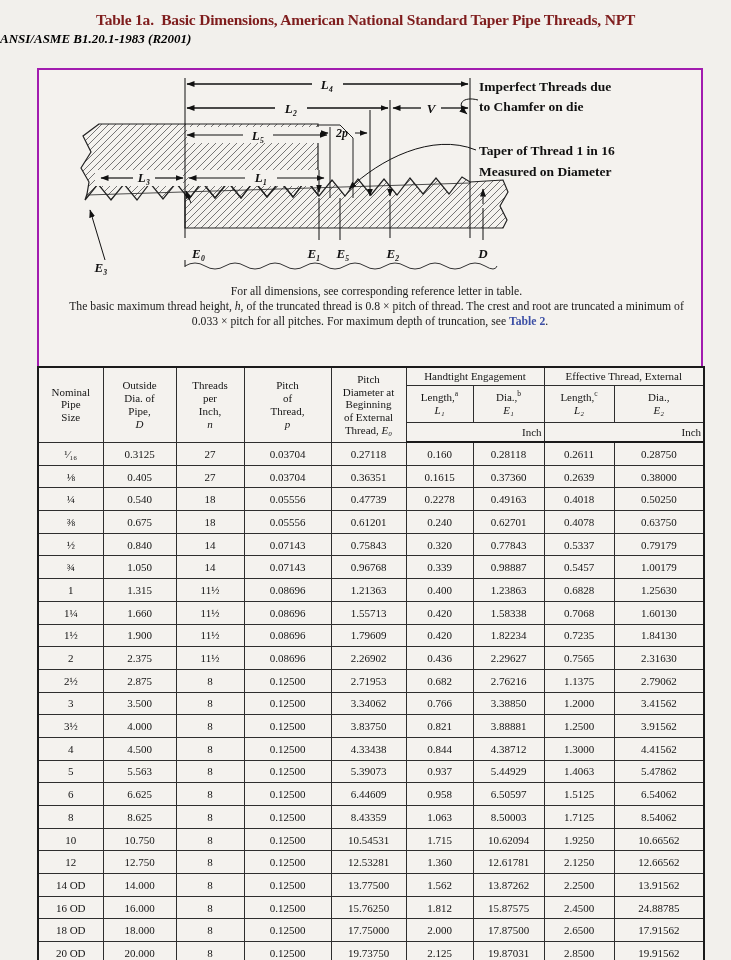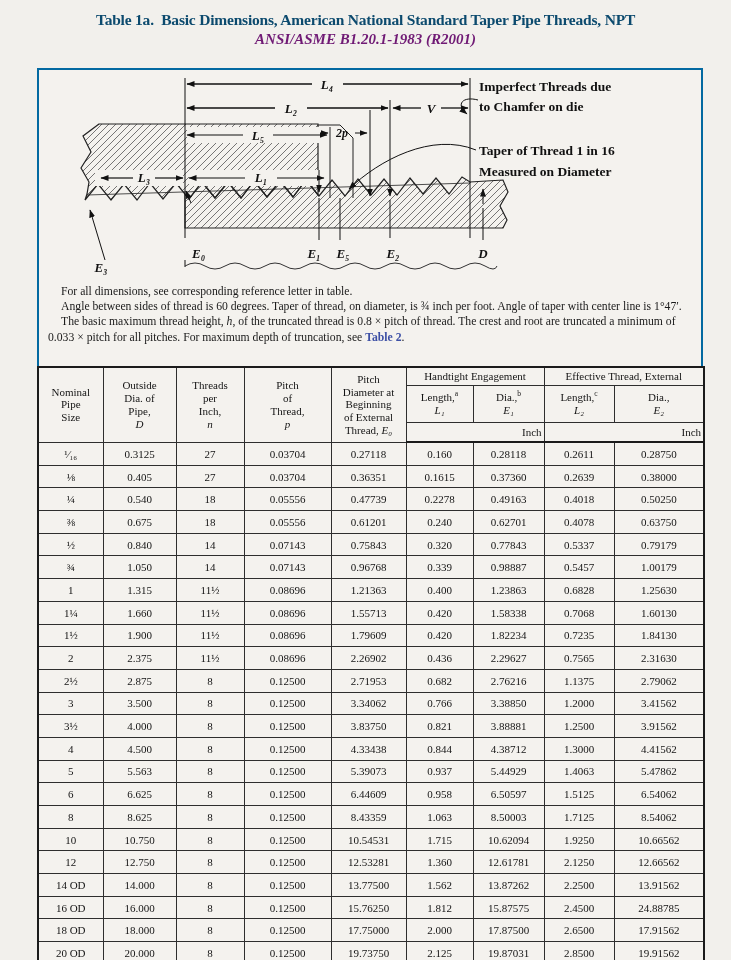--- a/index.html
+++ b/index.html
@@ -3,34 +3,34 @@
 <meta charset="utf-8">
 <style>
   html,body{margin:0;padding:0;}
   body{
     width:731px;height:960px;background:#f2f0ec;overflow:hidden;
     font-family:"Liberation Serif","DejaVu Serif",serif;color:#161616;
   }
   .page{position:relative;width:731px;height:960px;}
   .title{
     margin-top:11px;text-align:center;font-weight:700;font-size:15.5px;
-    letter-spacing:-0.2px;white-space:pre-wrap;color:#0c4a6e;
+    letter-spacing:-0.2px;white-space:pre-wrap;color:#7f1d1d;
   }
   .subtitle{
-    text-align:center;font-style:italic;font-weight:600;font-size:15px;margin-top:2px;color:#701a75;
+    font-style:italic;font-weight:600;font-size:13px;margin-top:2px;color:#000000;
   }
   .figure-box{
     position:absolute;left:37px;top:57px;width:662px;height:296px;
-    border:2px solid #0369a1;background:#f4f2ee;
+    border:2px solid #a21caf;background:#f4f2ee;
   }
   .figure-box svg{display:block;}
   .notes{
     padding:2px 9px 0 9px;font-size:11.7px;line-height:1.3;color:#1a1a1a;
   }
-  .notes p{margin:0;text-indent:13px;}
+  .notes p{margin:0;text-indent:13px;text-align:center;}
   .t2link{color:#3c4fa5;text-decoration:none;cursor:pointer;font-weight:bold;}
   
   table.dims{
     position:absolute;left:37px;top:355px;width:666px;
     border-collapse:collapse;table-layout:fixed;
     border:2px solid #1b1b1b;background:#f4f2ee;
     font-size:11px;color:#141414;
   }
   table.dims th,table.dims td{
     border:1px solid #2e2e2e;text-align:center;vertical-align:middle;
@@ -140,21 +140,20 @@
       <path d="M439,80 C395,62 342,90 312,119" fill="none" stroke="#111" stroke-width="1" marker-end="url(#ah)"></path>
 
       <text class="ann" x="442" y="21">Imperfect Threads due</text>
       <text class="ann" x="442" y="41">to Chamfer on die</text>
       <text class="ann" x="442" y="85">Taper of Thread 1 in 16</text>
       <text class="ann" x="442" y="106">Measured on Diameter</text>
     </svg>
 
     <div class="notes">
       <p><span>For all dimensions, see corresponding reference letter in table.</span></p>
-      <p><span>Angle between sides of thread is 60 degrees. Taper of thread, on diameter, is </span><span>¾</span><span> inch per foot. Angle of taper with center line is 1°47′.</span></p>
       <p><span>The basic maximum thread height, </span><i>h</i><span>, of the truncated thread is 0.8 × pitch of thread. The crest and root are truncated a minimum of 0.033 × pitch for all pitches. For maximum depth of truncation, see </span><a class="t2link">Table 2</a><span>.</span></p>
     </div>
   </div>
 
   <table class="dims">
     <colgroup>
       <col style="width:65px">
         <col style="width:73px">
         <col style="width:68px">
       <col style="width:87px">

